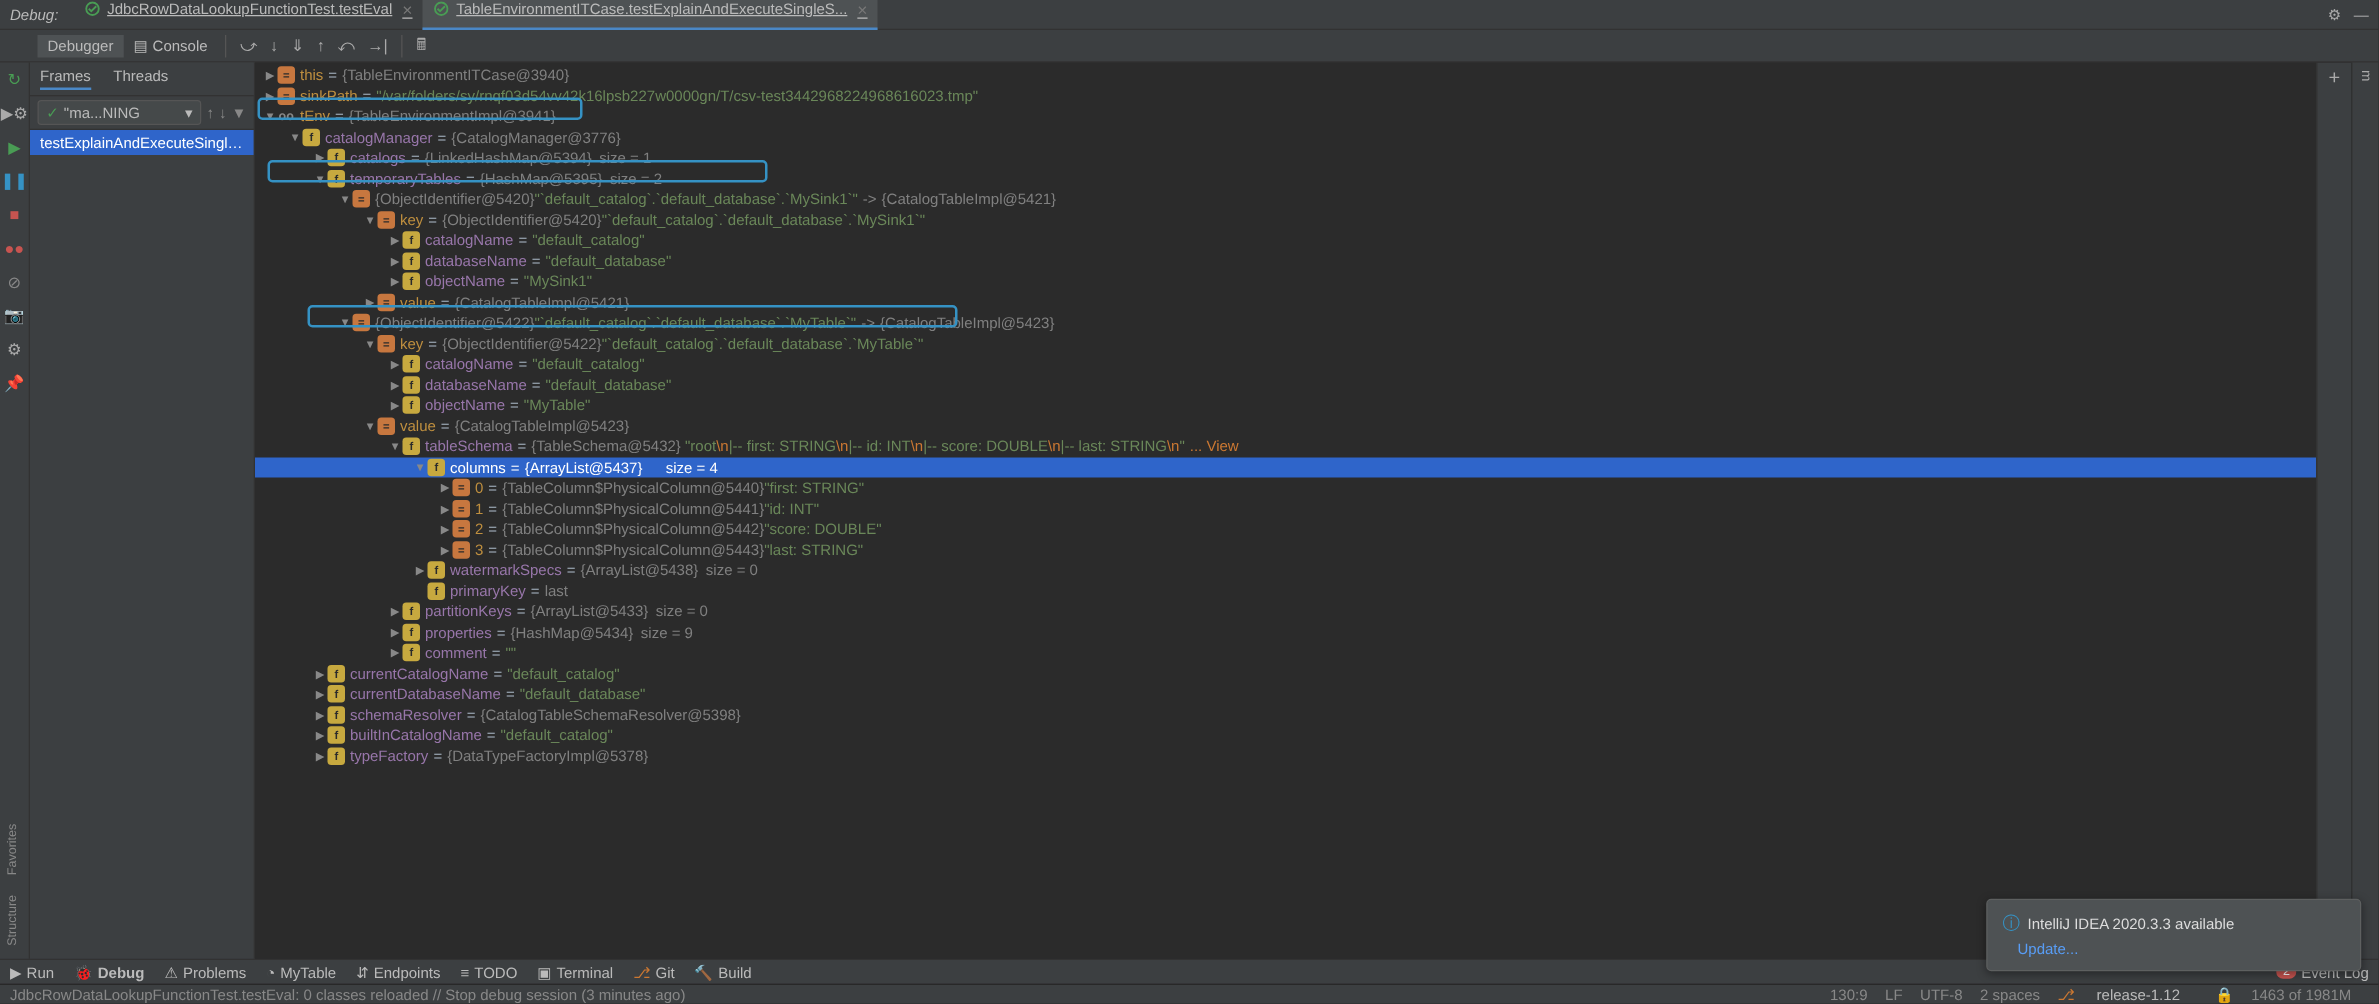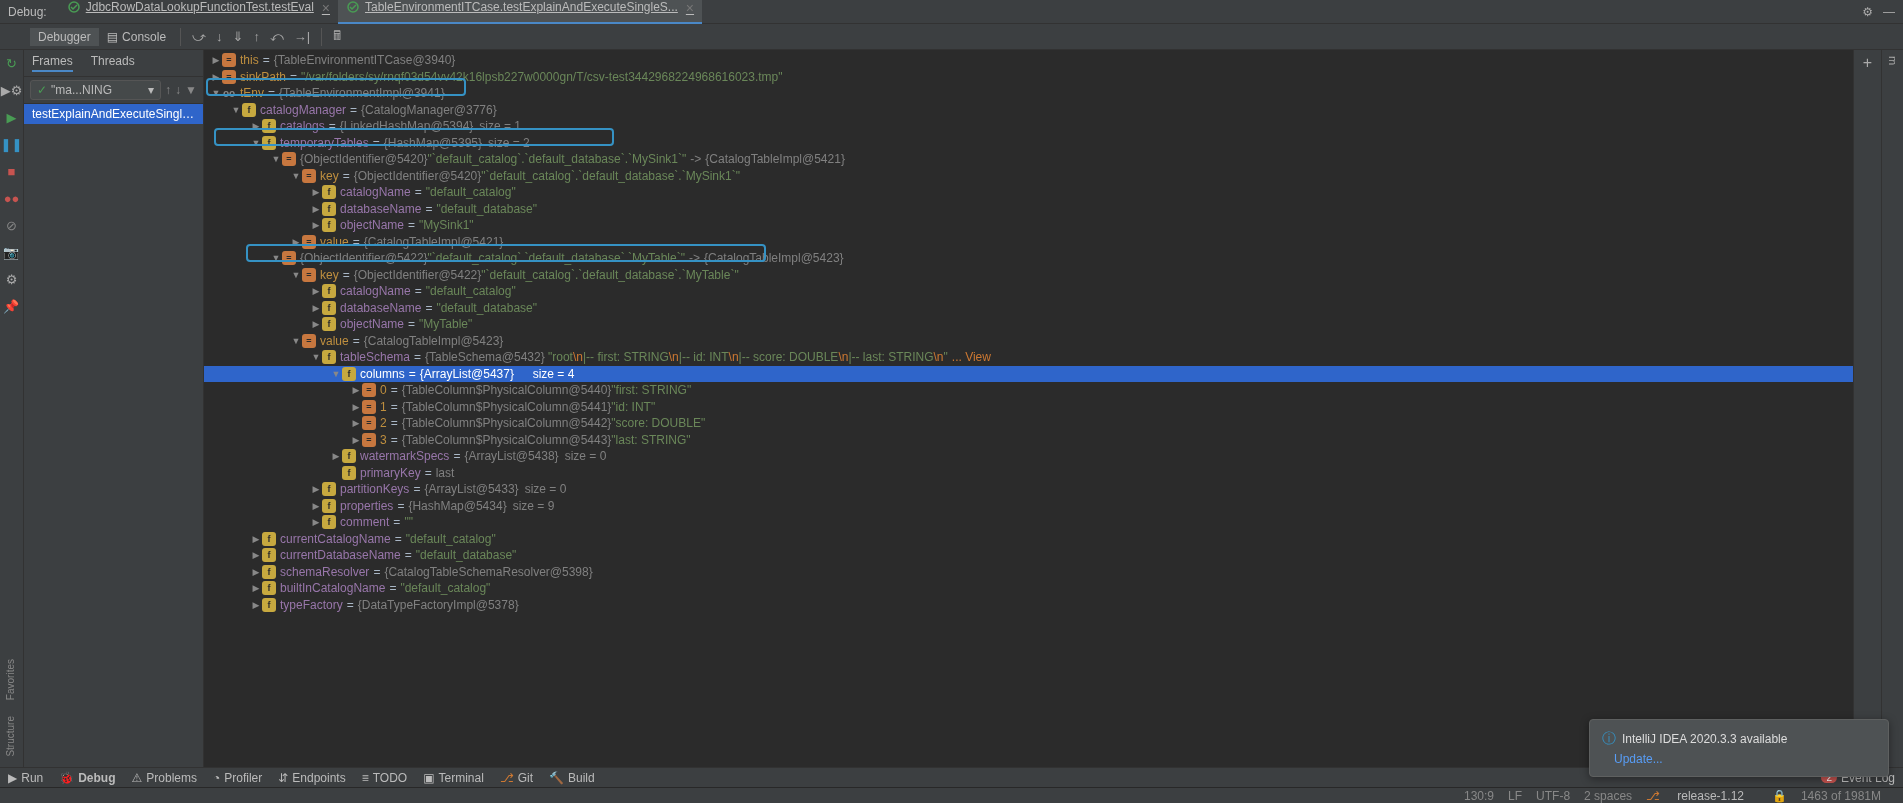--- a/index.html
+++ b/index.html
@@ -1,18 +1,18 @@
 <!DOCTYPE html>
 <html><head>
 <meta charset="utf-8">
 <style>
 * { margin: 0; padding: 0; box-sizing: border-box; font-family: "Segoe UI", Arial, sans-serif; font-size: 12px; }
 body { background: #2b2b2b; color: #a9b7c6; overflow: hidden; width: 1903px; height: 803px; position: relative; }
 .top-bar { height: 24px; background: #3c3f41; display: flex; align-items: center; padding: 0 8px; border-bottom: 1px solid #323232; }
-.top-bar .debug-label { color: #bbbbbb; margin-right: 12px; }
+.top-bar .debug-label { color: #bbbbbb; margin-right: 12px; font-style: italic; }
 .tab { display: inline-flex; align-items: flex-start; padding: 0 8px; height: 24px; color: #bbbbbb; cursor: pointer; text-decoration: underline; }
 .tab .ico { width: 14px; height: 14px; margin-right: 5px; display: inline-flex; align-items: center; justify-content: center; }
 .tab.active { background: #4e5254; border-bottom: 2px solid #4a88c7; }
 .tab .close { margin-left: 8px; color: #777; font-size: 14px; }
 .top-right-icons { margin-left: auto; display: flex; gap: 10px; }
 .top-right-icons span { color: #aaa; cursor: pointer; }
 .toolbar { height: 26px; background: #3c3f41; display: flex; align-items: center; padding: 0 6px; border-bottom: 1px solid #323232; }
 .tool-btn { padding: 2px 8px; color: #bbb; cursor: pointer; display: flex; gap: 4px; }
 .tool-btn.active { background: #4e5254; }
 .tool-sep { width: 1px; height: 18px; background: #555; margin: 0 6px; }
@@ -461,21 +461,21 @@
   <div class="bitem bold">
       <span>🐞</span>
       <span>Debug</span>
     </div>
   <div class="bitem">
       <span>⚠</span>
       <span>Problems</span>
     </div>
   <div class="bitem">
       <span>◔</span>
-      <span>Profiler</span>
+      <span>MyTable</span>
     </div>
   <div class="bitem">
       <span>⇵</span>
       <span>Endpoints</span>
     </div>
   <div class="bitem">
       <span>≡</span>
       <span>TODO</span>
     </div>
   <div class="bitem">
@@ -491,20 +491,21 @@
       <span>Build</span>
     </div>
   <div class="fill"></div>
   <div class="bitem">
       <span class="badge-num">2</span>
       <span>Event Log</span>
     </div>
 </div>
 
 <div class="status-bar">
+  <span>JdbcRowDataLookupFunctionTest.testEval: 0 classes reloaded // Stop debug session (3 minutes ago)</span>
   <div class="fill"></div>
   <span>130:9</span>
   <span>LF</span>
   <span>UTF-8</span>
   <span>2 spaces</span>
   <span class="branch"><span class="gitico">⎇</span> <span>release-1.12</span></span>
   <span>🔒</span>
   <span>1463 of 1981M</span>
 </div>
 

